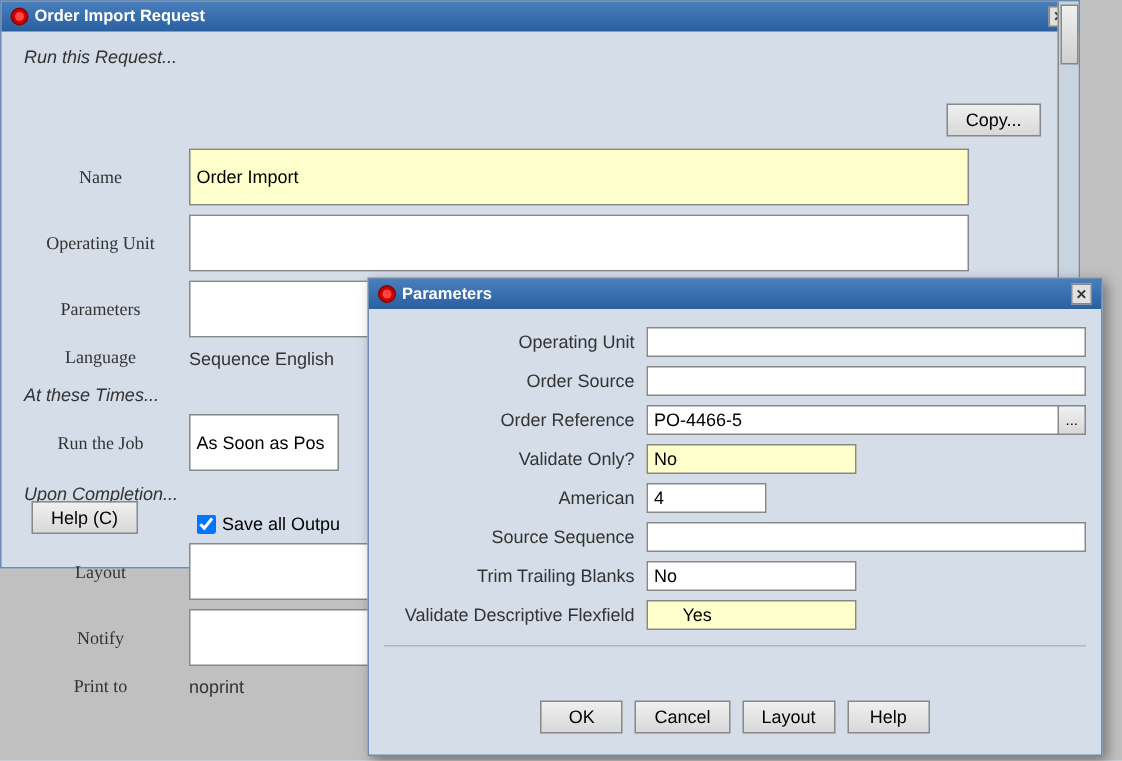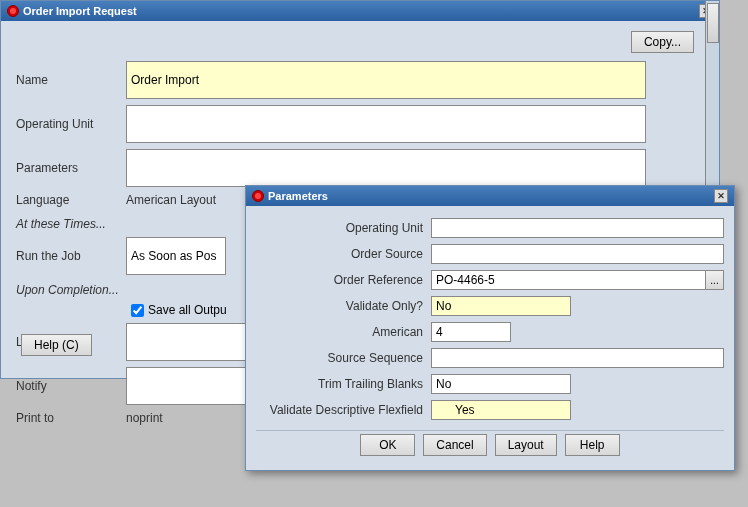--- a/index.html
+++ b/index.html
@@ -74,24 +74,25 @@
       padding-right: 10px;
     }
 
     .form-row {
       display: flex;
       align-items: center;
       margin-bottom: 6px;
     }
     .form-label {
       width: 110px;
-      text-align: left;
+      text-align: center;
       padding-right: 8px;
       color: #333;
       font-size: 12px;
+      font-family: Liberation Serif, serif;
     }
     .form-input {
       flex: 1;
       max-width: 520px;
       height: 20px;
       border: 1px solid #888;
       background: white;
       padding: 18px 4px;
       font-size: 12px;
     }
@@ -126,20 +127,21 @@
     }
 
     
     .btn {
       padding: 3px 12px;
       background: linear-gradient(to bottom, #f0f0f0, #d8d8d8);
       border: 1px solid #888;
       cursor: pointer;
       font-size: 12px;
       min-width: 55px;
+      margin-top: 16px;
     }
 
     
     .params-dialog {
       position: absolute;
       top: 185px;
       left: 245px;
       width: 490px;
       background: #d4dde8;
       border: 1px solid #6b8cae;
@@ -197,21 +199,21 @@
       display: flex;
       align-items: center;
       justify-content: center;
     }
 
     .params-buttons {
       display: flex;
       justify-content: center;
       gap: 8px;
       margin-top: 10px;
-      padding: 3px 0 4px 0;
+      padding: 20px 0 4px 0;
       border-top: 1px solid #aab8c8;
     }
 
     
     .scrollbar {
       position: absolute;
       right: 0;
       top: 0;
       width: 14px;
       height: 100%;
@@ -239,20 +241,21 @@
       <span class="title-text">Order Import Request</span>
     </div>
     <div class="close-btn">✕</div>
   </div>
 
   <div class="scrollbar">
     <div class="scrollbar-thumb"></div>
   </div>
 
   <div class="main-content">
+    <div class="section-label">Run this Request...</div>
 
     <div class="copy-btn-row">
       <button class="btn">Copy...</button>
     </div>
 
     <div class="form-row">
       <span class="form-label">Name</span>
       <input class="form-input yellow" type="text" value="Order Import" style="">
     </div>
 
@@ -261,21 +264,21 @@
       <input class="form-input" type="text" value="" style="">
     </div>
 
     <div class="form-row">
       <span class="form-label">Parameters</span>
       <input class="form-input" type="text" value="" style="">
     </div>
 
     <div class="form-row">
       <span class="form-label">Language</span>
-      <span class="noprint-text">American Layout</span>
+      <span class="noprint-text">Sequence English</span>
     </div>
 
     <div class="divider-section">At these Times...</div>
 
     <div class="form-row">
       <span class="form-label">Run the Job</span>
       <input class="form-input" type="text" value="As Soon as Pos" style="max-width: 100px;">
     </div>
 
     <div class="divider-section upon-section">Upon Completion...</div>

